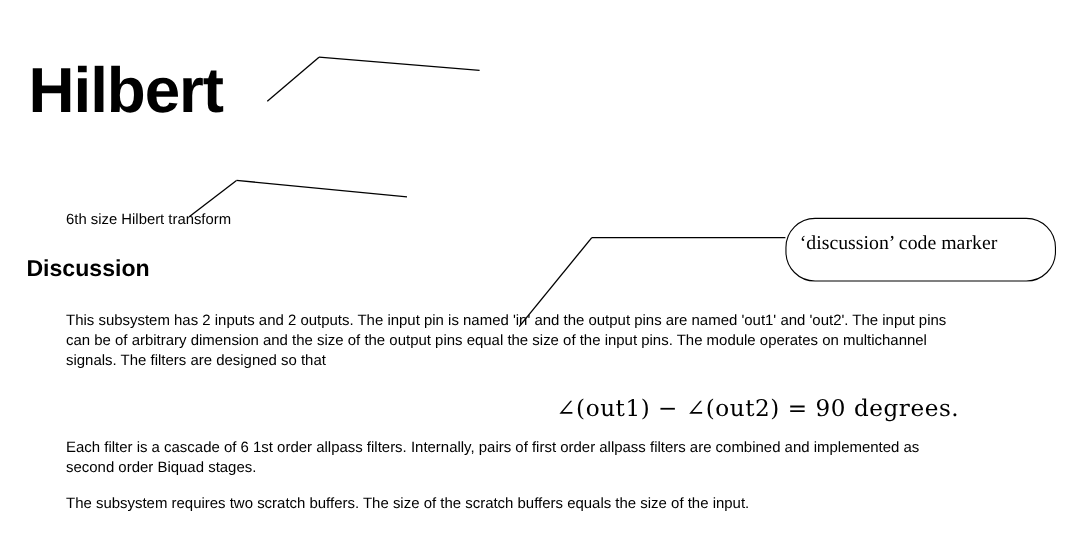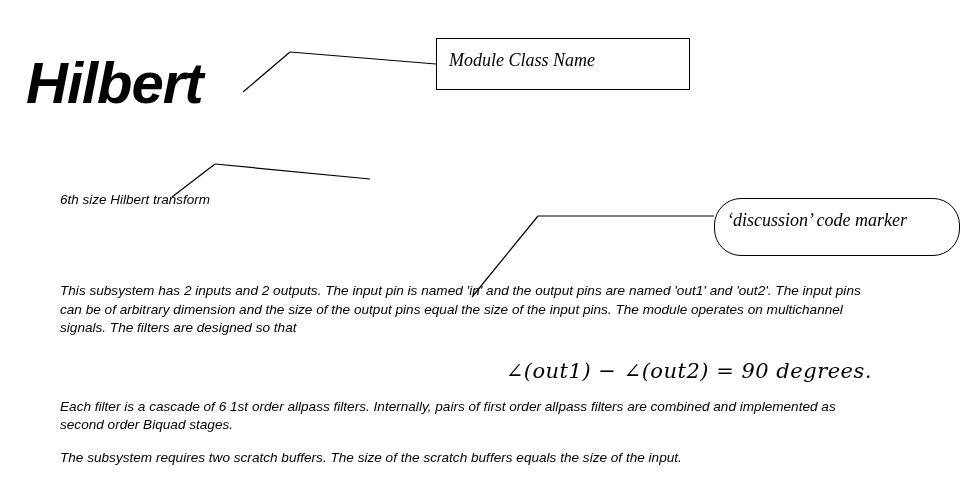--- a/index.html
+++ b/index.html
@@ -11,21 +11,20 @@
     height: 492px;
     background: #ffffff;
     font-family: "Liberation Sans", sans-serif;
     color: #000000;
     overflow: hidden;
   }
   #page {
     position: relative;
     width: 976px;
     height: 456px;
-    font-style: italic;
   }
 
   
   #doc-title {
     position: absolute;
     left: 26px;
     top: 52px;
     font-family: "Liberation Sans", sans-serif;
     font-weight: bold;
     font-size: 58px;
@@ -133,24 +132,24 @@
     <line x1="370" y1="179" x2="215" y2="164"></line>
     <line x1="215" y1="164" x2="172" y2="197"></line>
     <line x1="714" y1="216" x2="538" y2="216"></line>
     <line x1="538" y1="216" x2="472" y2="297"></line>
   </svg>
 
   <div id="doc-title">Hilbert</div>
 
   <div id="doc-description">6th size Hilbert transform</div>
 
+  <div id="doc-section-heading">Discussion</div>
 
   <div id="doc-body">
     <p class="para tight">This subsystem has 2 inputs and 2 outputs. The input pin is named 'in' and the output pins are named 'out1' and 'out2'. The input pins can be of arbitrary dimension and the size of the output pins equal the size of the input pins. The module operates on multichannel signals. The filters are designed so that</p>
     <div id="equation">∠(out1) − ∠(out2) = 90 degrees.</div>
     <p class="para">Each filter is a cascade of 6 1st order allpass filters. Internally, pairs of first order allpass filters are combined and implemented as second order Biquad stages.</p>
     <p class="para">The subsystem requires two scratch buffers.  The size of the scratch buffers equals the size of the input.</p>
   </div>
 
-  <div class="callout" id="callout-module-class">Module Class Name</div>
   <div class="callout" id="callout-discussion">‘discussion’ code marker</div>
 
 </div>
 
 </body></html>

